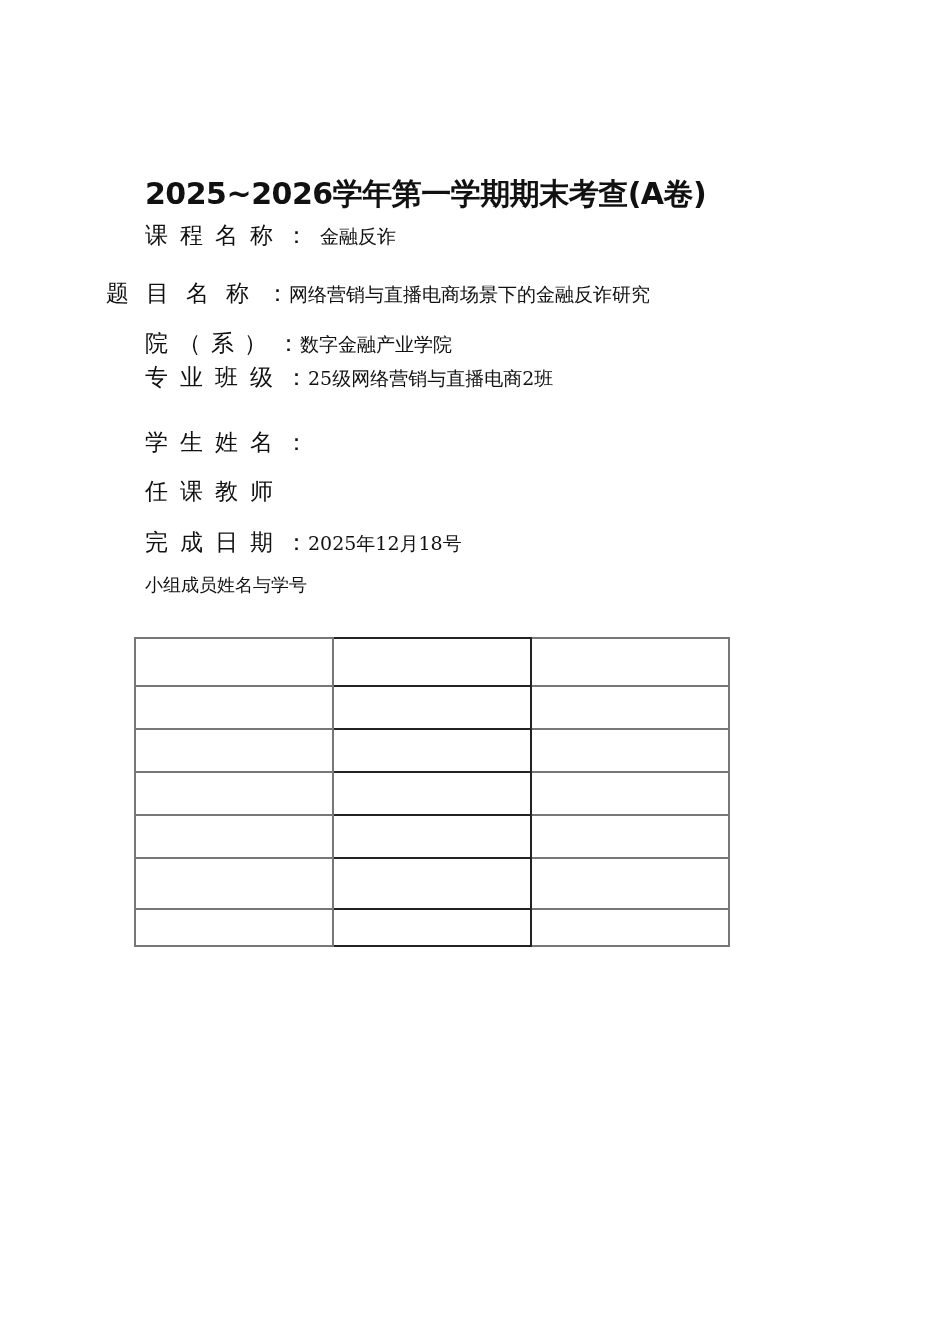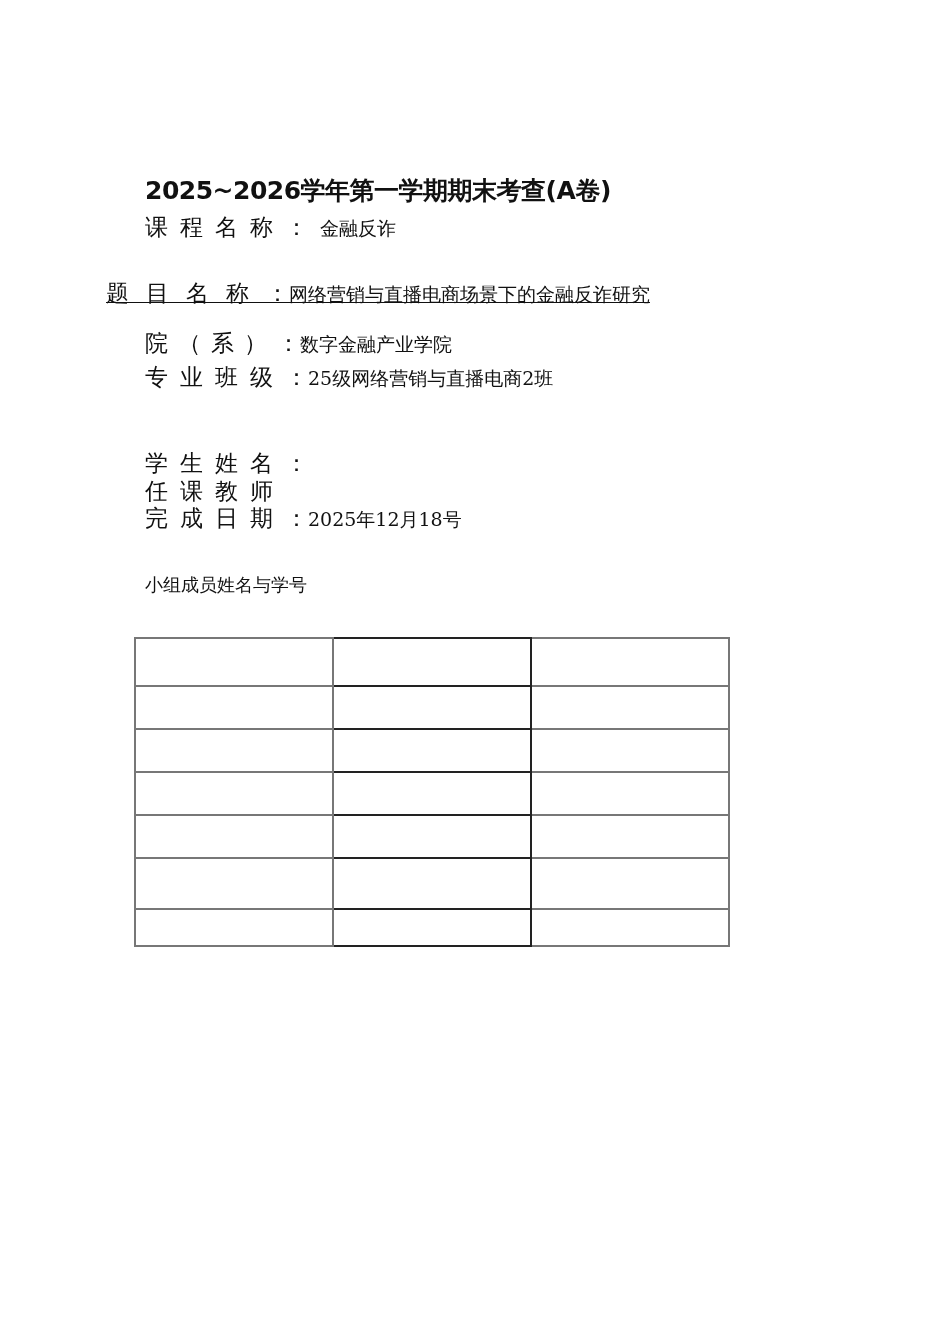--- a/index.html
+++ b/index.html
@@ -1,58 +1,58 @@
 <!DOCTYPE html>
 <html><head>
 <meta charset="utf-8">
 <style>
   html, body { margin:0; padding:0; background:#fff; }
   body { width:950px; height:1344px; position:relative; overflow:hidden; color:#111;
          font-family:"DejaVu Serif", "Liberation Serif", serif; }
   .title { position:absolute; left:145px; top:174px; font-family:"DejaVu Sans", "Liberation Sans", sans-serif;
-           font-weight:bold; font-size:25px; letter-spacing:-0.5px; white-space:nowrap; }
+           font-weight:bold; font-size:30px; letter-spacing:-0.5px; white-space:nowrap; }
   .row { position:absolute; white-space:nowrap; }
   .label { font-size:23px; letter-spacing:12px; }
   .value { font-size:19px; letter-spacing:0; }
   .group-heading { position:absolute; left:145px; top:573px; font-family:"DejaVu Sans", "Liberation Sans", sans-serif;
                    font-size:18px; white-space:nowrap; }
   table.members { position:absolute; left:134px; top:637px; border-collapse:collapse; }
   table.members td { border:2px solid #777; width:196px; padding:0; }
   table.members td.mid { border-color:#222; }
 </style>
 </head>
 <body>
 
 <div class="title">2025~2026学年第一学期期末考查(A卷)</div>
 
-<div class="row" style="left:145px; top:212px;">
+<div class="row" style="left:145px; top:220px;">
   <span class="label">课程名称</span><span class="label">：</span><span class="value">金融反诈</span>
 </div>
 
-<div class="row" style="left:106px; top:278px;text-decoration:underline;">
+<div class="row" style="left:106px; top:278px;">
   <span class="label" style="letter-spacing:17px">题目名称</span><span class="label" style="letter-spacing:0">：</span><span class="value">网络营销与直播电商场景下的金融反诈研究</span>
 </div>
 
 <div class="row" style="left:145px; top:328px;text-align:center;">
   <span class="label" style="letter-spacing:10px">院（系）</span><span class="label" style="letter-spacing:0">：</span><span class="value">数字金融产业学院</span>
 </div>
 
 <div class="row" style="left:145px; top:362px;">
   <span class="label">专业班级</span><span class="label" style="letter-spacing:0">：</span><span class="value">25级网络营销与直播电商2班</span>
 </div>
 
-<div class="row" style="left:145px; top:427px;margin-top:21px;">
+<div class="row" style="left:145px; top:427px;">
   <span class="label">学生姓名</span><span class="label" style="letter-spacing:0">：</span><span class="value"></span>
 </div>
 
 <div class="row" style="left:145px; top:476px;">
   <span class="label">任课教师</span><span class="label" style="letter-spacing:0"></span><span class="value"></span>
 </div>
 
-<div class="row" style="left:145px; top:503px;">
+<div class="row" style="left:145px; top:527px;">
   <span class="label">完成日期</span><span class="label" style="letter-spacing:0">：</span><span class="value">2025年12月18号</span>
 </div>
 
 <div class="group-heading">小组成员姓名与学号</div>
 
 <table class="members">
   <tbody>
       <tr style="height:48px;">
     <td></td>
     <td class="mid"></td>

